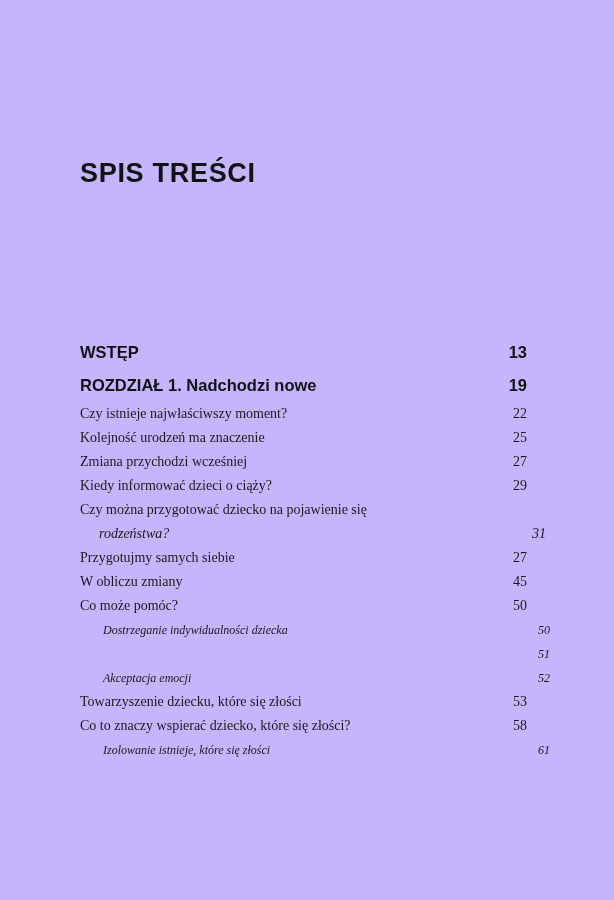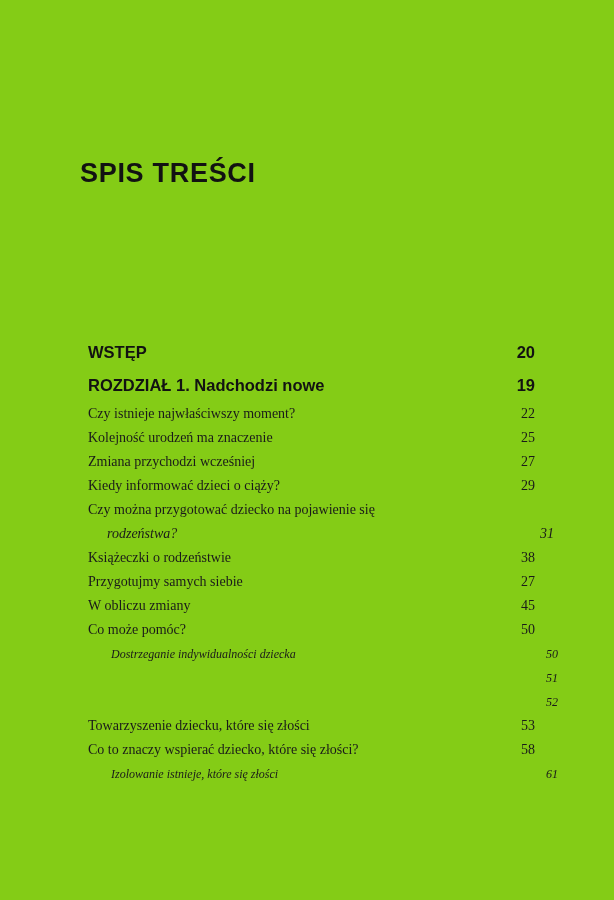--- a/index.html
+++ b/index.html
@@ -16,39 +16,39 @@
     color: #1a1a1a;
     -webkit-font-smoothing: antialiased;
   }
 
   .page {
     position: absolute;
     left: 0;
     top: 0;
     width: 614px;
     height: 900px;
-    background: #84cc16;
+    background: #c4b5fd;
   }
 
   .toc-title {
     position: absolute;
     left: 80px;
     top: 160px;
     font-family: "Liberation Sans", sans-serif;
     font-weight: bold;
     font-size: 27px;
     letter-spacing: 0.7px;
     color: #121212;
     line-height: 1;
     white-space: nowrap;
   }
 
   .toc-list {
     position: absolute;
-    left: 88px;
+    left: 80px;
     top: 336px;
     width: 447px;
   }
 
   .toc-entry {
     display: flex;
     align-items: baseline;
     width: 100%;
     position: relative;
   }
@@ -120,21 +120,21 @@
 <body>
 
 <div class="page">
 
   <div class="toc-title">SPIS TREŚCI</div>
 
   <div class="toc-list" id="toc-list">
       <div class="toc-entry level-head">
         <span class="entry-label">WSTĘP</span>
         <span class="entry-spacer"></span>
-        <span class="entry-page">20</span>
+        <span class="entry-page">13</span>
       </div>
       <div class="toc-entry level-head">
         <span class="entry-label">ROZDZIAŁ 1. Nadchodzi nowe</span>
         <span class="entry-spacer"></span>
         <span class="entry-page">19</span>
       </div>
       <div class="toc-entry level-section">
         <span class="entry-label">Czy istnieje najwłaściwszy moment?</span>
         <span class="entry-spacer"></span>
         <span class="entry-page">22</span>
@@ -158,25 +158,20 @@
         <span class="entry-label">Czy można przygotować dziecko na pojawienie się</span>
         <span class="entry-spacer"></span>
         <span class="entry-page"></span>
       </div>
       <div class="toc-entry level-section wrap-cont">
         <span class="entry-label">rodzeństwa?</span>
         <span class="entry-spacer"></span>
         <span class="entry-page">31</span>
       </div>
       <div class="toc-entry level-section">
-        <span class="entry-label">Książeczki o rodzeństwie</span>
-        <span class="entry-spacer"></span>
-        <span class="entry-page">38</span>
-      </div>
-      <div class="toc-entry level-section">
         <span class="entry-label">Przygotujmy samych siebie</span>
         <span class="entry-spacer"></span>
         <span class="entry-page">27</span>
       </div>
       <div class="toc-entry level-section">
         <span class="entry-label">W obliczu zmiany</span>
         <span class="entry-spacer"></span>
         <span class="entry-page">45</span>
       </div>
       <div class="toc-entry level-section">
@@ -187,20 +182,21 @@
       <div class="toc-entry level-sub">
         <span class="entry-label">Dostrzeganie indywidualności dziecka</span>
         <span class="entry-spacer"></span>
         <span class="entry-page">50</span>
       </div>
       <div class="toc-entry level-sub">
         <span class="entry-spacer"></span>
         <span class="entry-page">51</span>
       </div>
       <div class="toc-entry level-sub">
+        <span class="entry-label">Akceptacja emocji</span>
         <span class="entry-spacer"></span>
         <span class="entry-page">52</span>
       </div>
       <div class="toc-entry level-section">
         <span class="entry-label">Towarzyszenie dziecku, które się złości</span>
         <span class="entry-spacer"></span>
         <span class="entry-page">53</span>
       </div>
       <div class="toc-entry level-section">
         <span class="entry-label">Co to znaczy wspierać dziecko, które się złości?</span>

